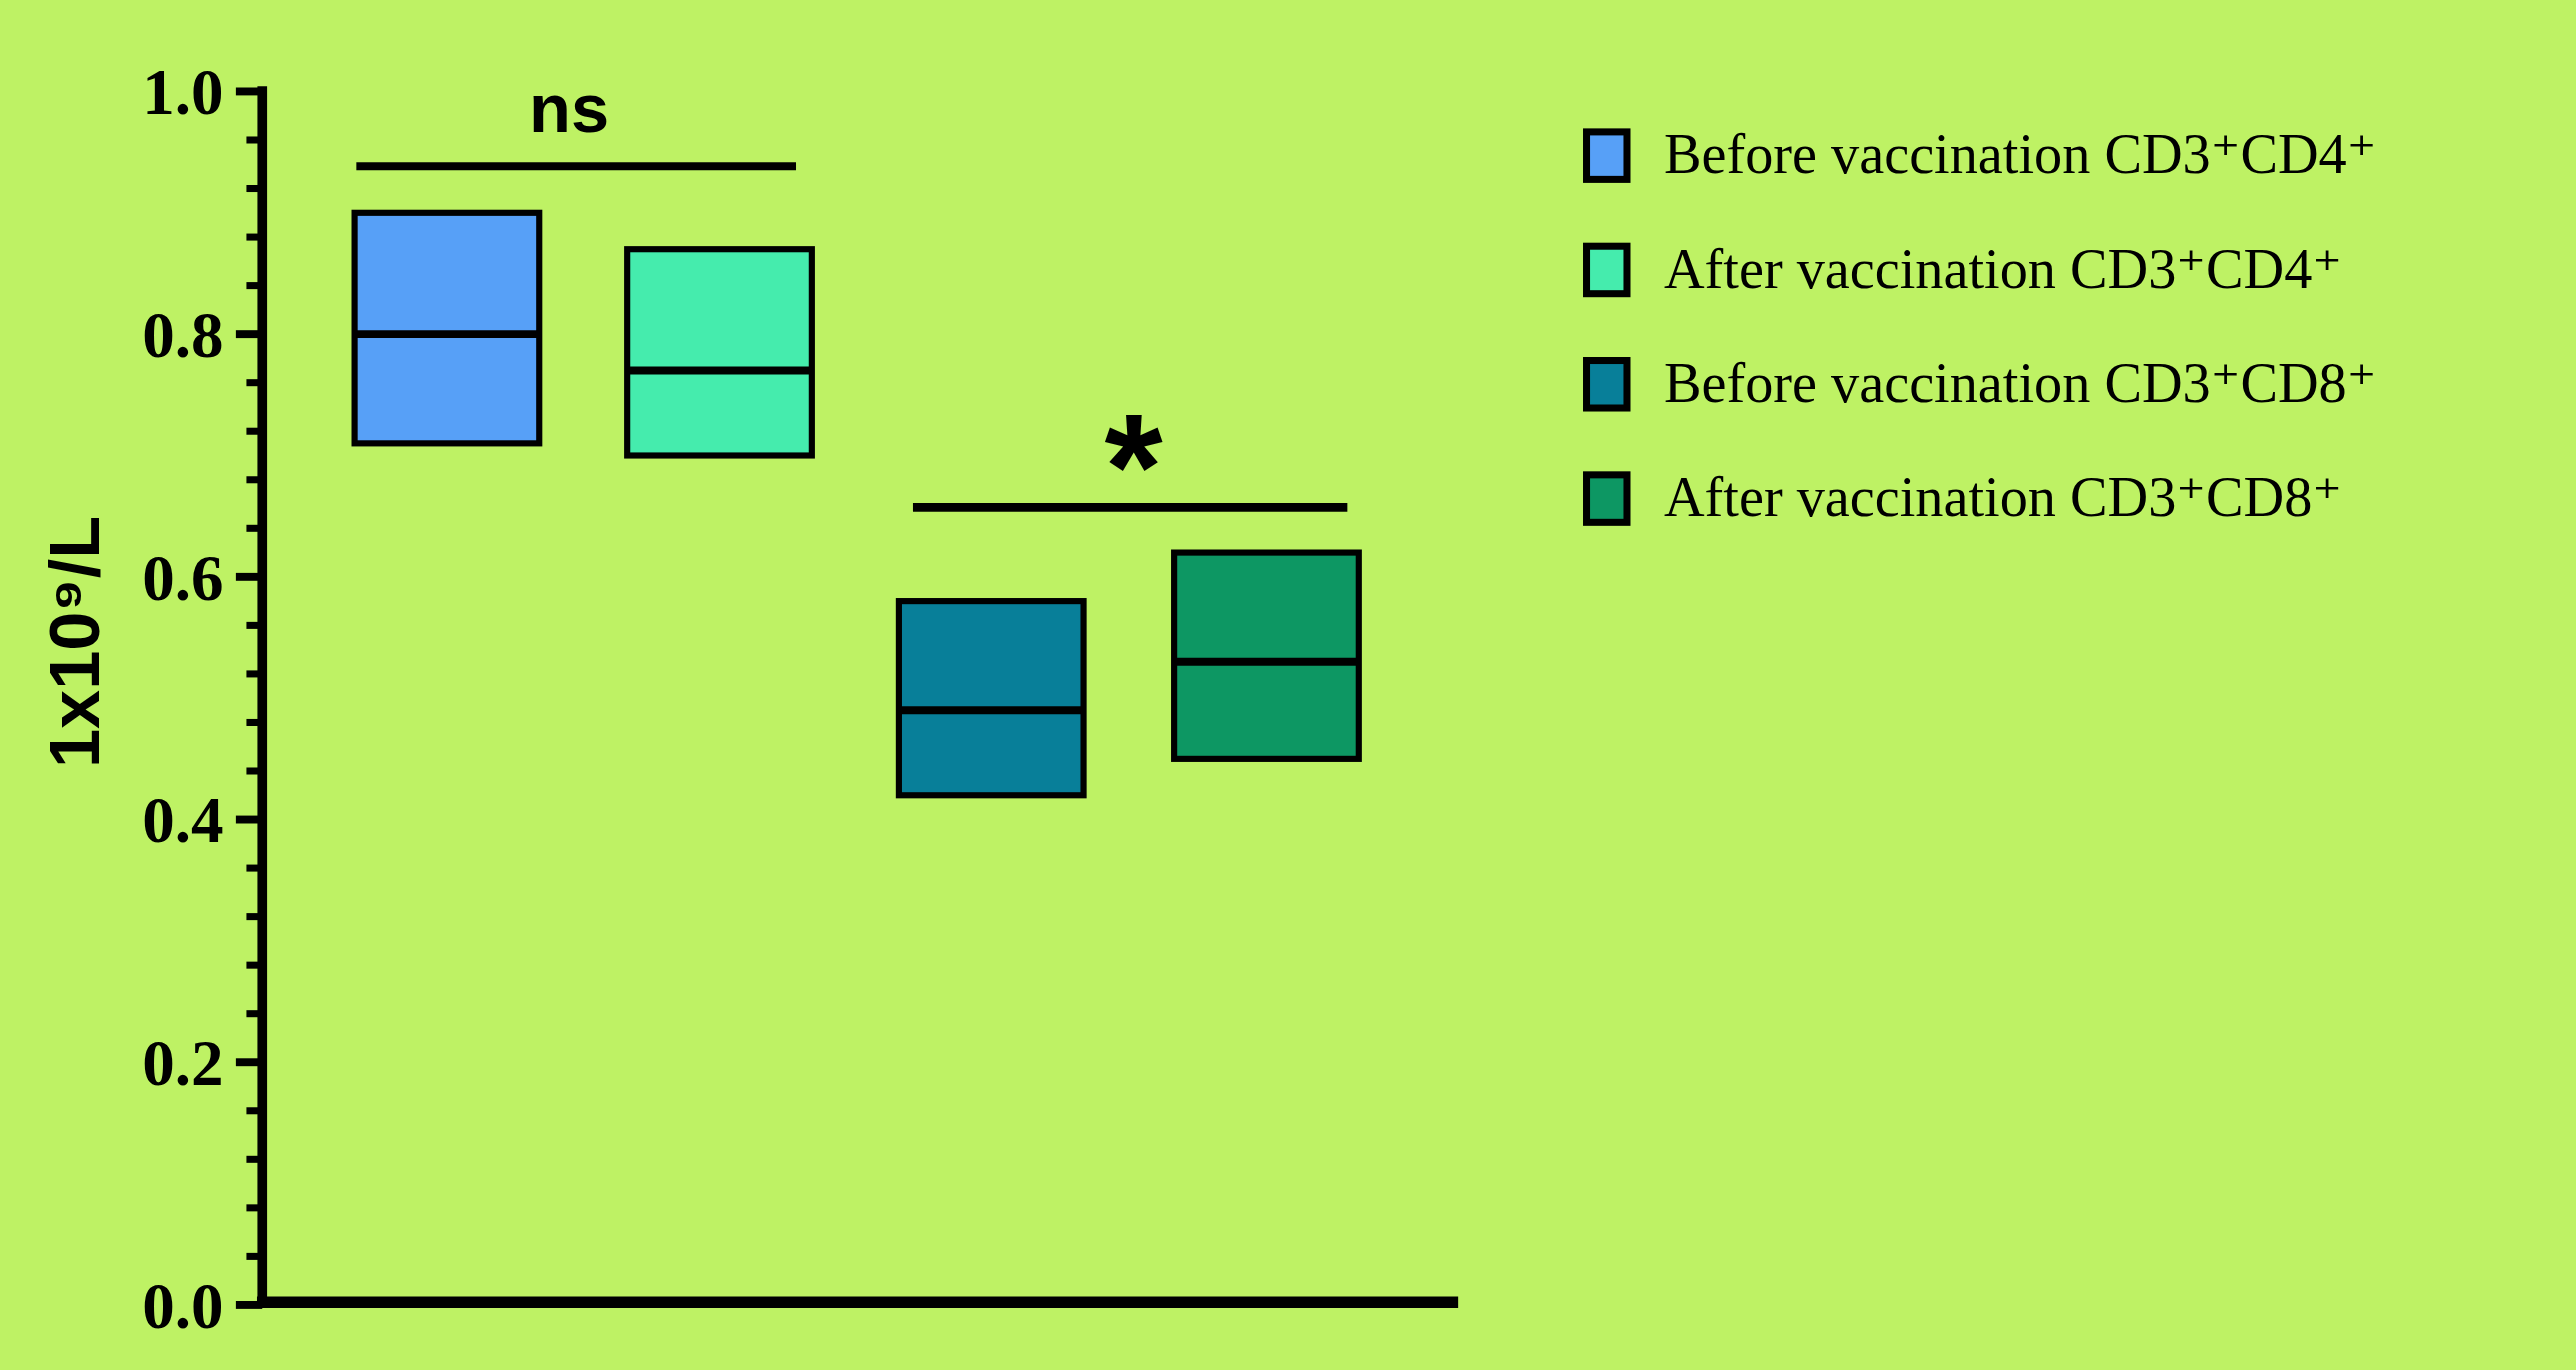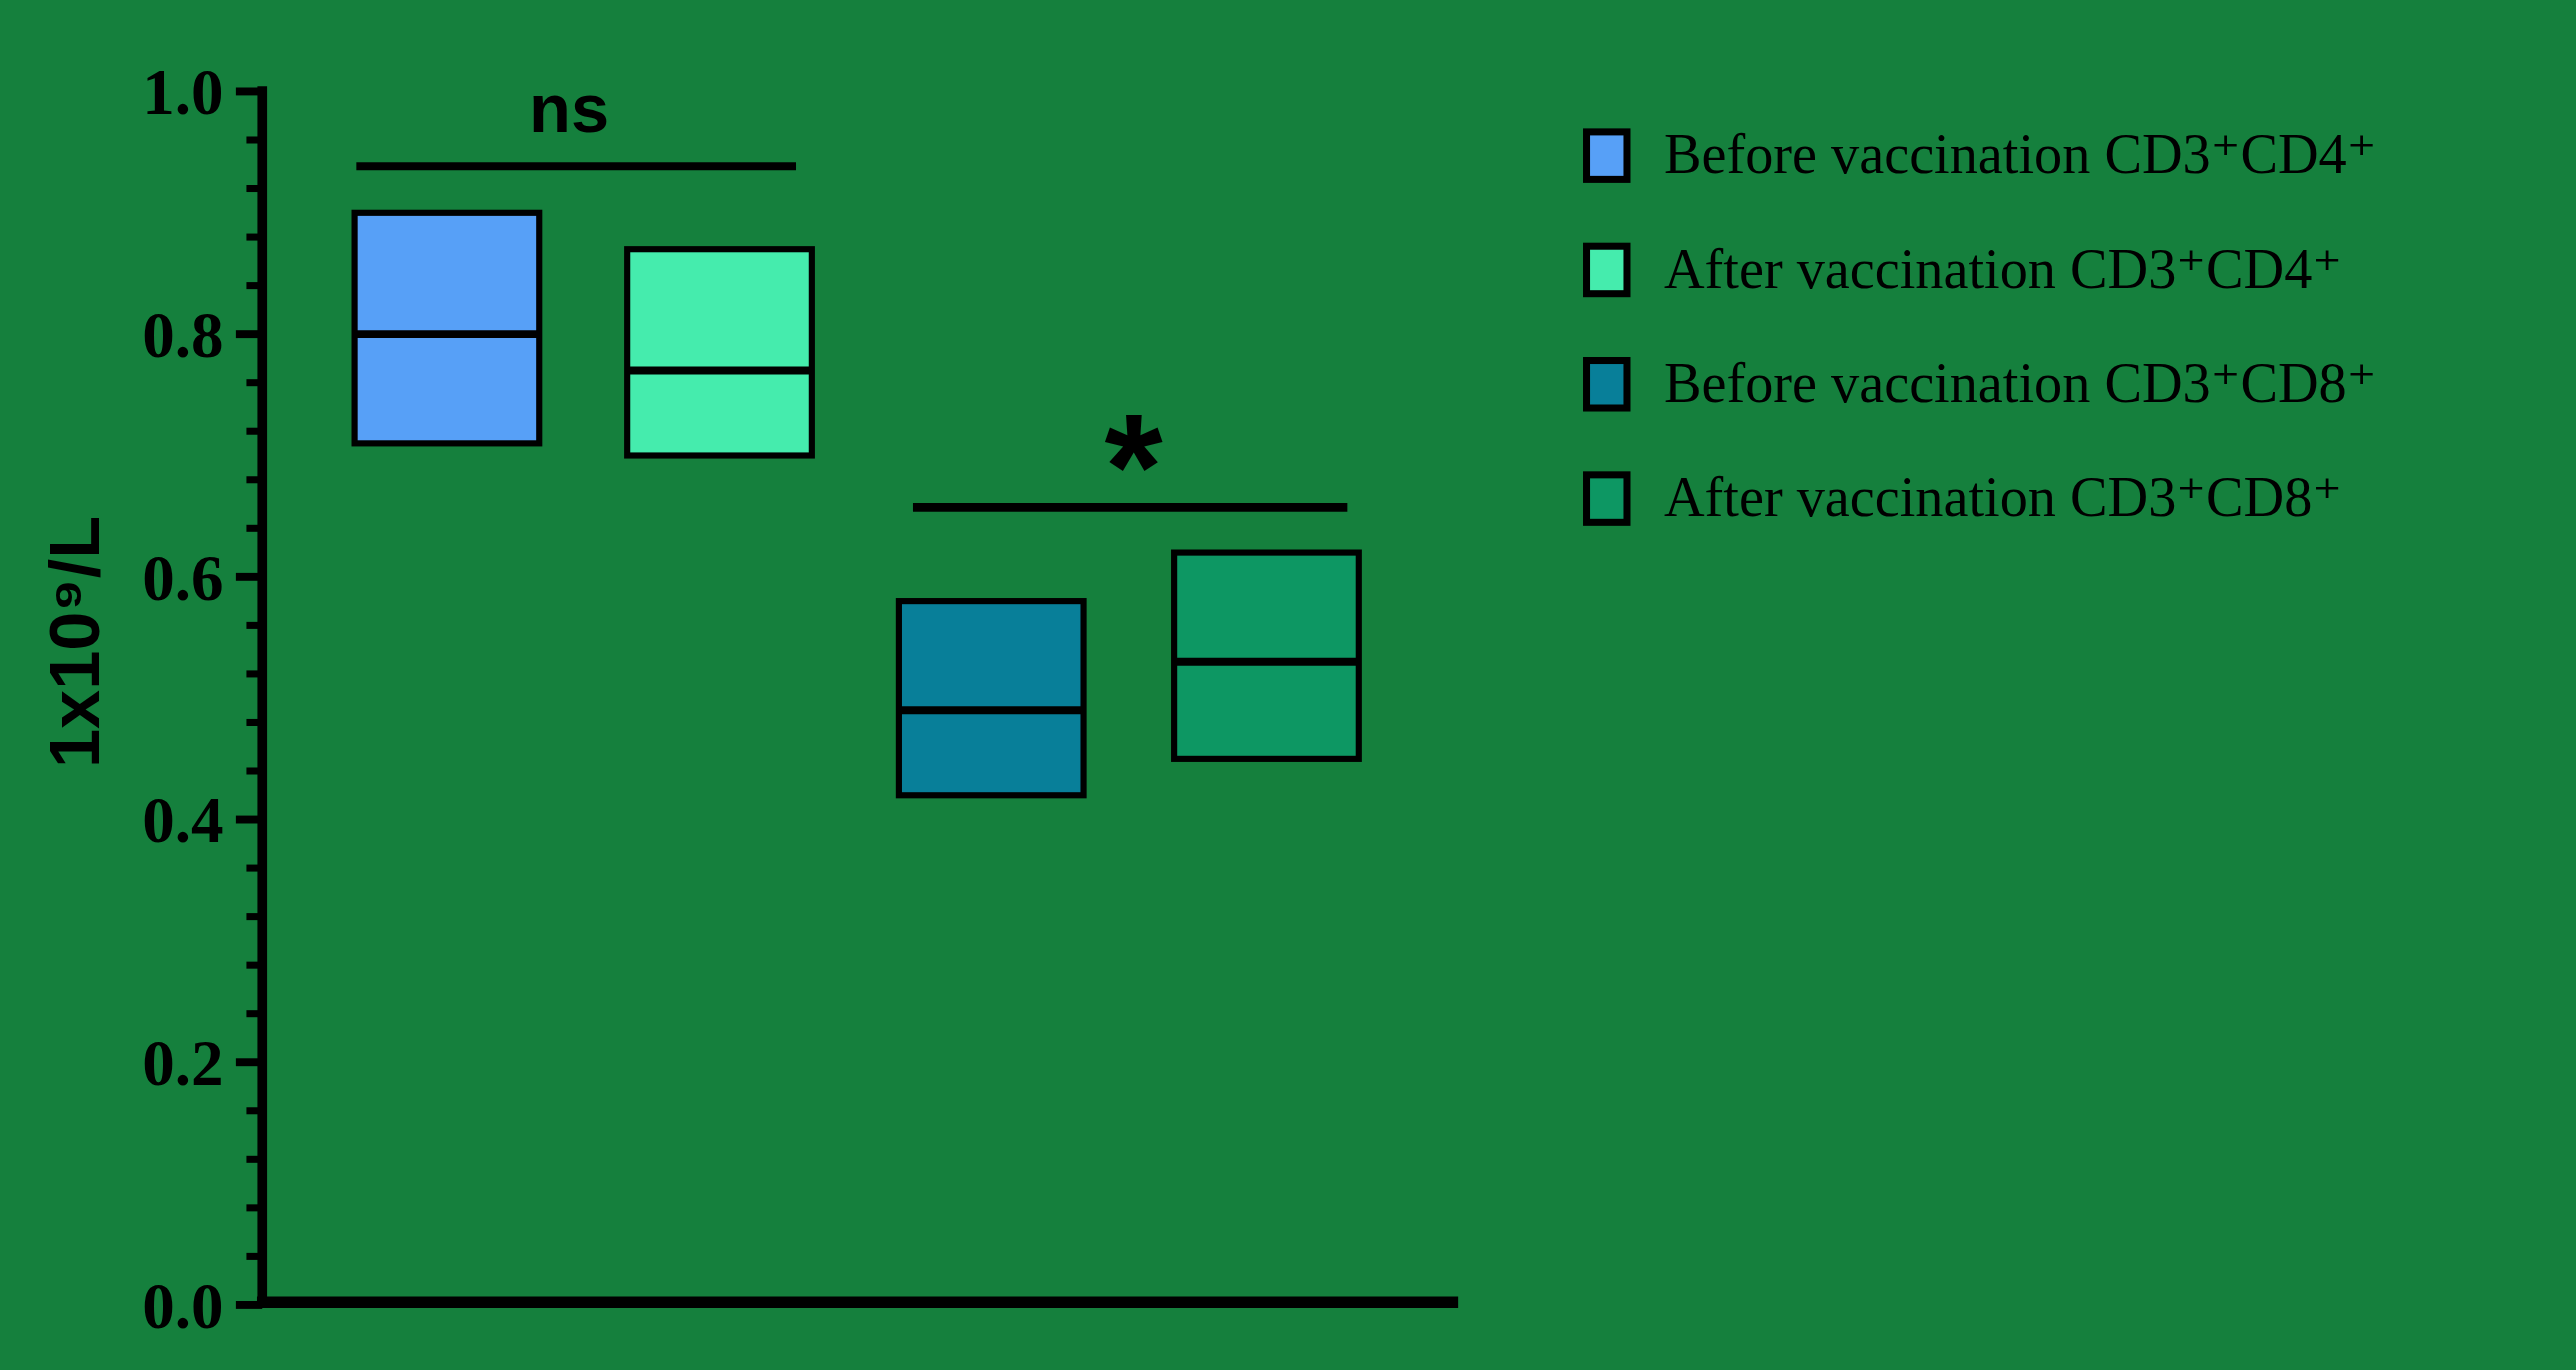--- a/index.html
+++ b/index.html
@@ -1,16 +1,16 @@
 <!DOCTYPE html>
 <html style="font-size:14px"><head>
 <meta charset="utf-8">
 <style>
   html, body { margin: 0; padding: 0; background: #ffffff; }
-  .frame { position: relative; width: 2576px; height: 1370px; background: #15803d; overflow: hidden; text-align: right; }
+  .frame { position: relative; width: 2576px; height: 1370px; background: #bef264; overflow: hidden; text-align: right; }
   svg text { fill: #000000; }
   .tick-label  { font: 700 74px "Liberation Serif", "DejaVu Serif", serif; }
   .legend-text { font: 400 64px "Liberation Serif", "DejaVu Serif", serif; }
   .ns-text     { font: 700 78px "Liberation Sans", "DejaVu Sans", sans-serif; }
   .star-text   { font: 700 170px "Liberation Sans", "DejaVu Sans", sans-serif; }
   .ylabel-text { font: 700 80px "Liberation Sans", "DejaVu Sans", sans-serif; }
 </style>
 </head>
 <body>
 

